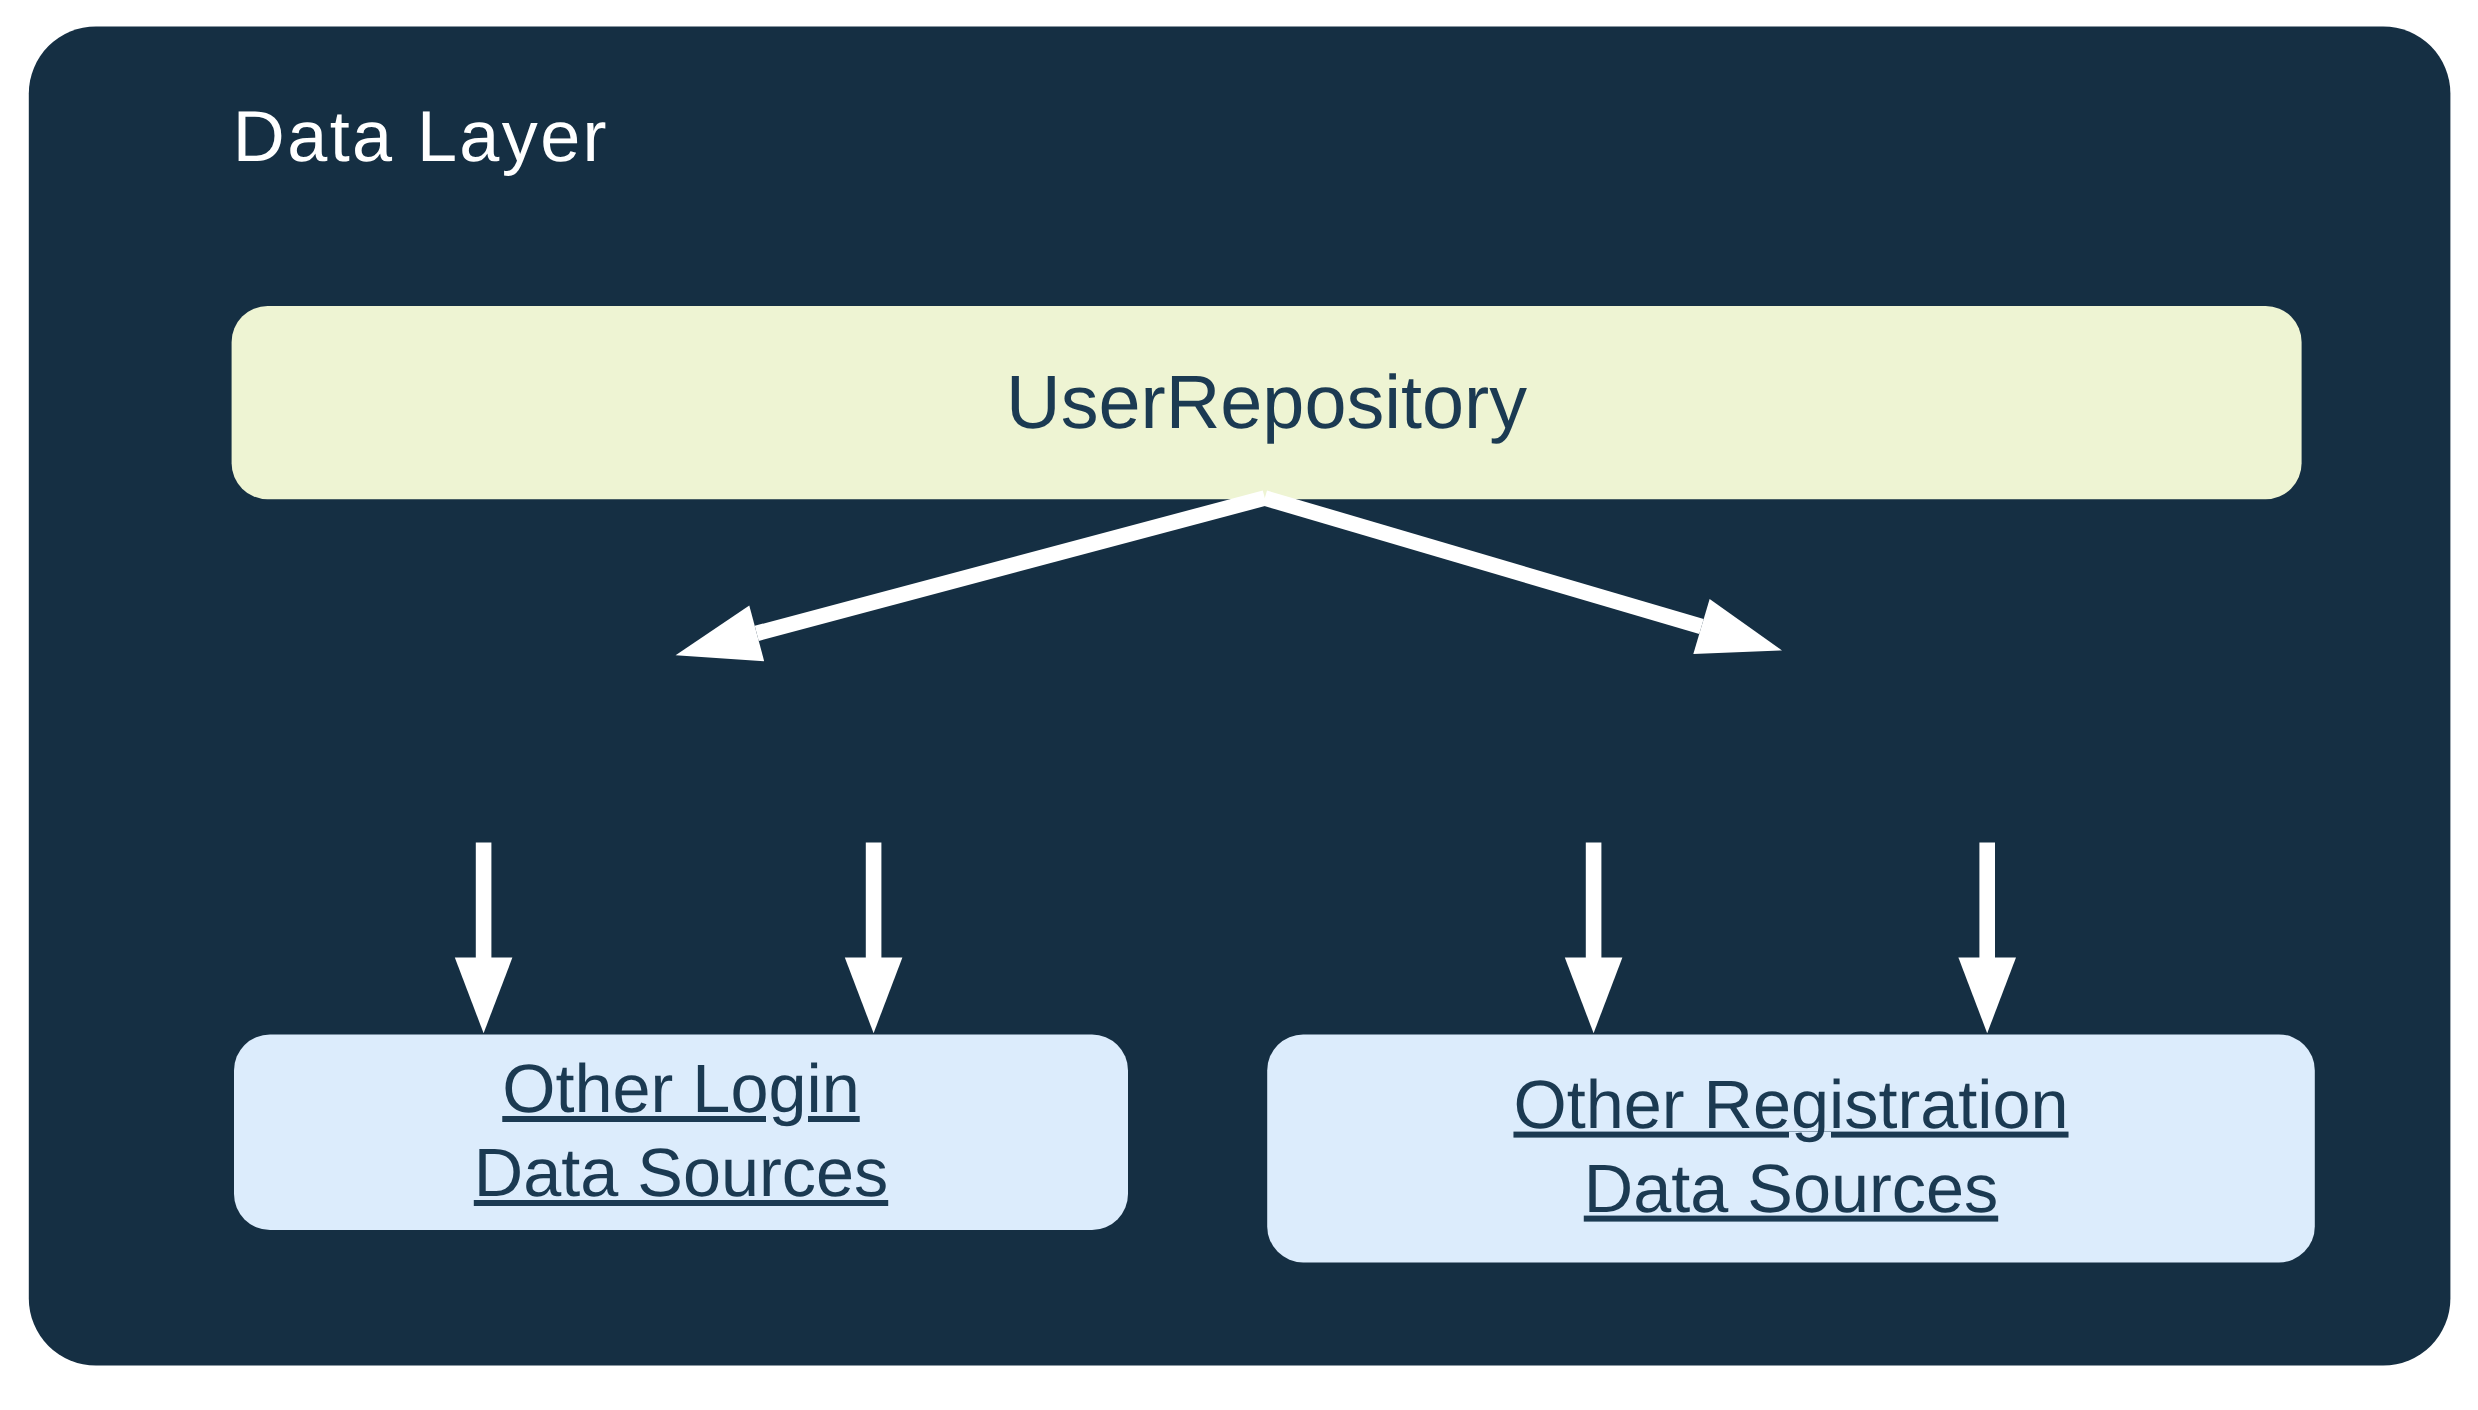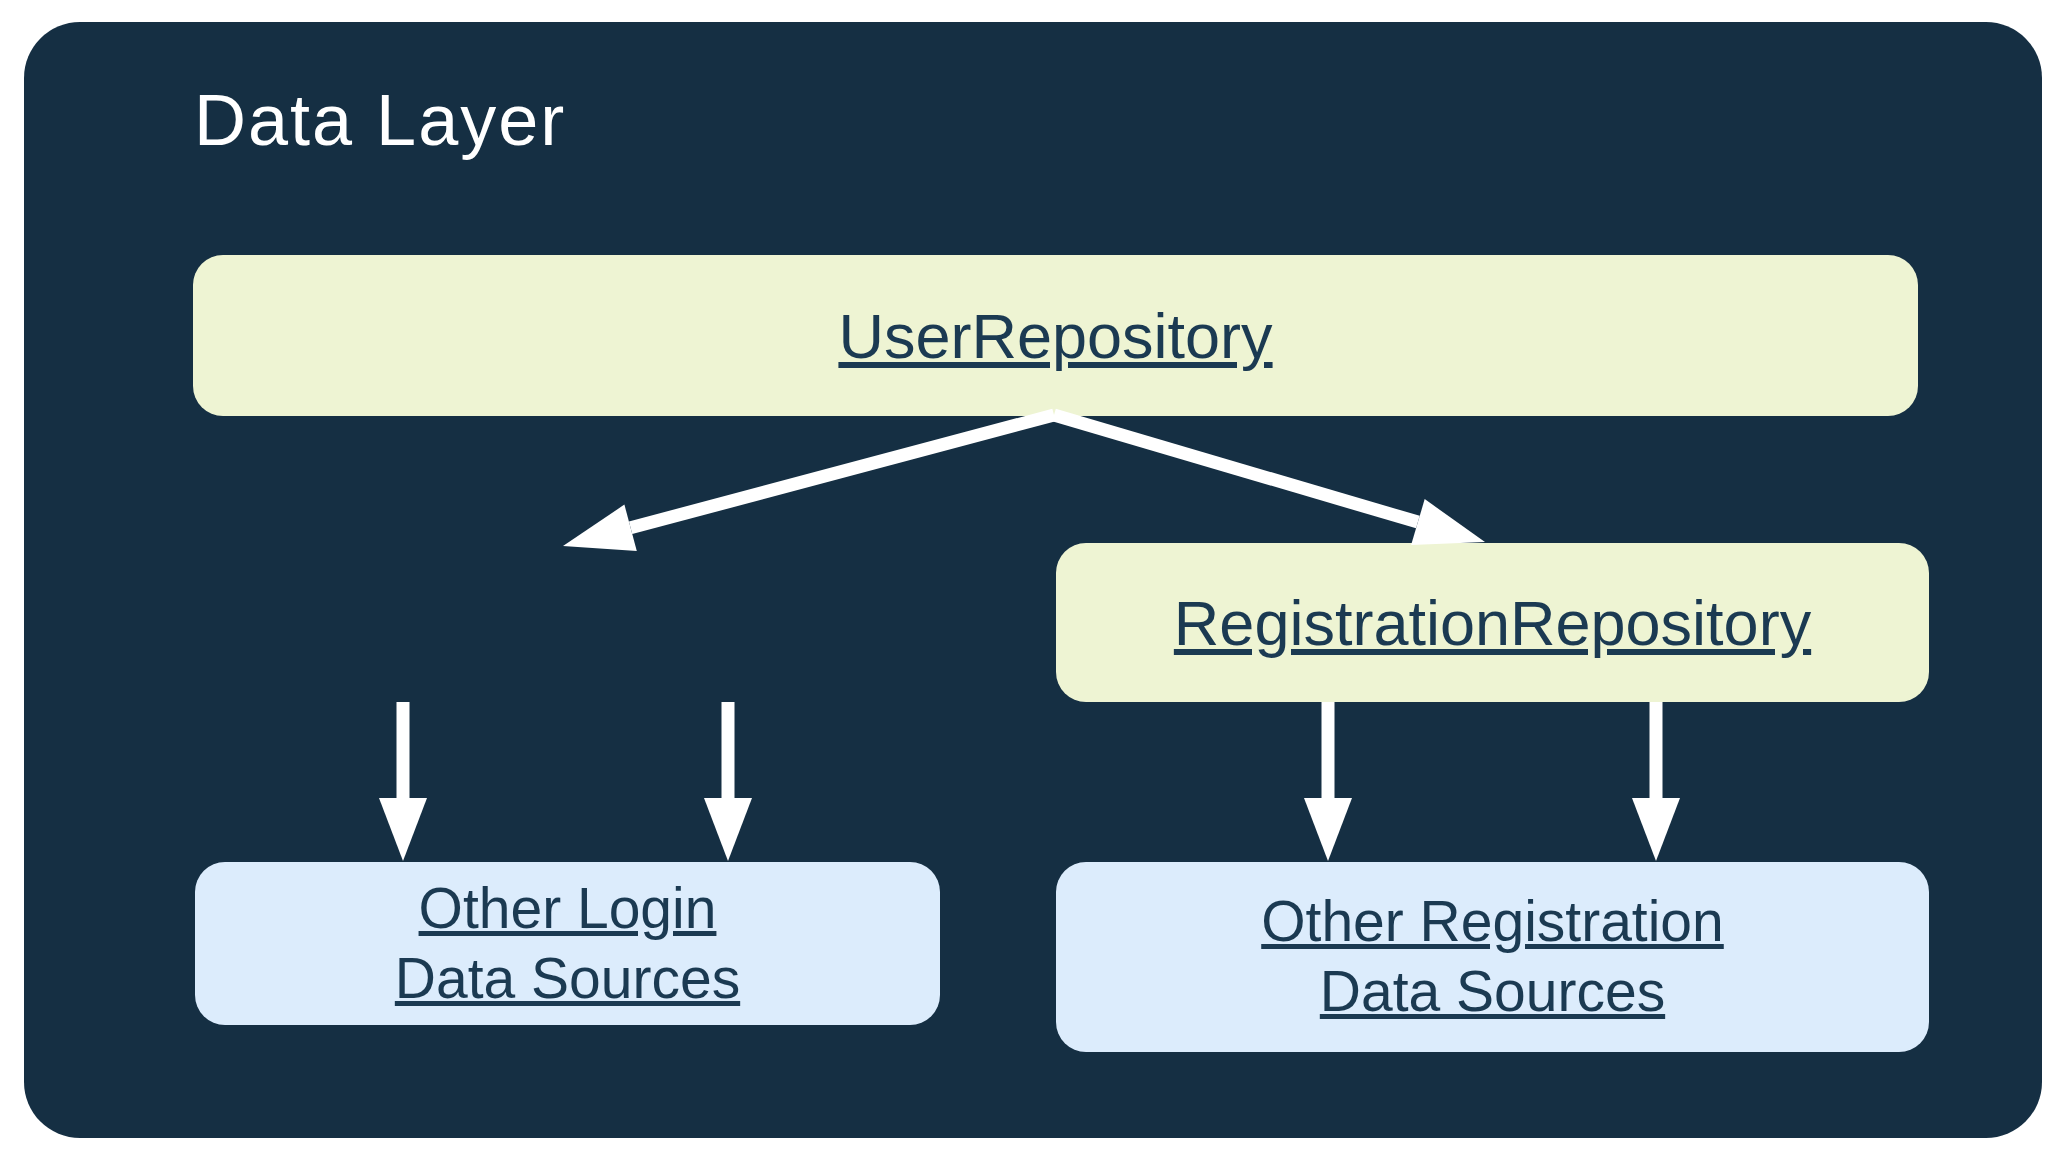--- a/index.html
+++ b/index.html
@@ -22,37 +22,37 @@
   .container {
     position: absolute;
     left: 24px; top: 22px;
     width: 2018px; height: 1116px;
     background: var(--container);
     border-radius: 56px;
   }
   .diagram-title {
     position: absolute;
     left: 194px; top: 84px;
-    font-size: 72px;
+    font-size: 60px;
     letter-spacing: 2px;
     font-weight: 400;
     color: var(--title-text);
     line-height: 1;
     white-space: nowrap;
   }
   .node {
     position: absolute;
     display: flex;
     align-items: center;
     justify-content: center;
     text-align: center;
     border-radius: 30px;
     color: var(--box-text);
   }
-  .node.repo { background: var(--repository-box); font-size: 63px; text-decoration: underline; }
+  .node.repo { background: var(--repository-box); font-size: 63px; }
   .node.source { background: var(--data-source-box); font-size: 57px; line-height: 1.22; text-decoration: underline; }
   #user-repo { left: 193px; top: 255px; width: 1725px; height: 161px; }
   #login-repo { left: 195px; top: 543px; width: 745px; height: 159px; }
   #reg-repo { left: 1056px; top: 543px; width: 873px; height: 159px; }
   #login-sources { left: 195px; top: 862px; width: 745px; height: 163px; }
   #reg-sources { left: 1056px; top: 862px; width: 873px; height: 190px; }
   svg.arrows {
     position: absolute;
     left: 0; top: 0;
     width: 2065px; height: 1175px;
@@ -68,23 +68,20 @@
 
   <div class="container"></div>
 
   <div class="diagram-title">Data Layer</div>
 
   <div class="node repo" id="user-repo">
     <span>UserRepository</span>
   </div>
 
 
-  <div class="node repo" id="reg-repo">
-    <span>RegistrationRepository</span>
-  </div>
 
   <div class="node source" id="login-sources">
     <span>
       <span>Other Login</span><br>
       <span>Data Sources</span>
     </span>
   </div>
 
   <div class="node source" id="reg-sources">
     <span>

